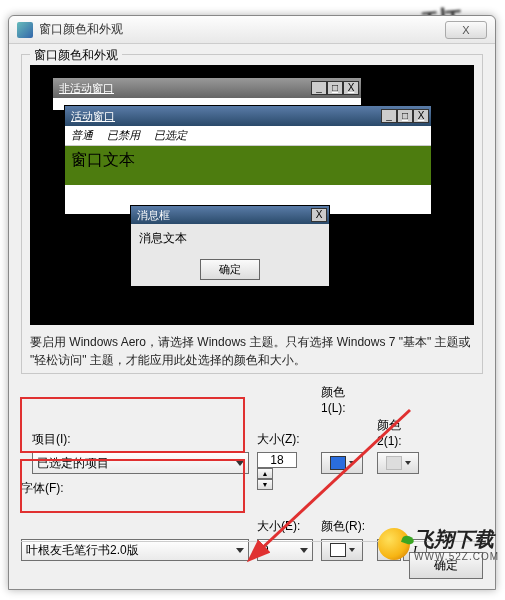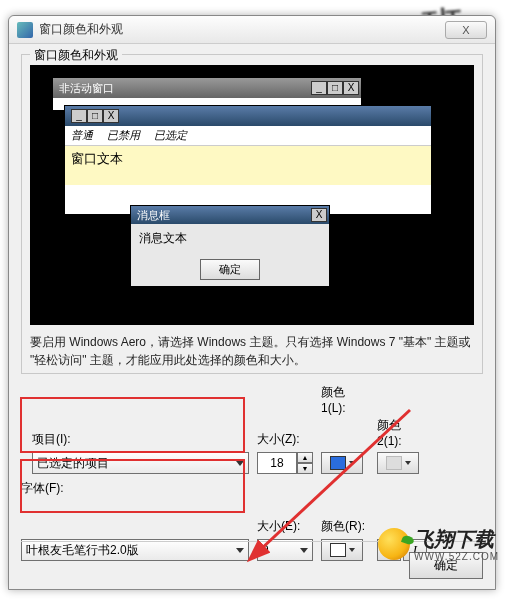--- a/index.html
+++ b/index.html
@@ -8,40 +8,40 @@
 .window { position: absolute; top: 15px; left: 8px; width: 488px; height: 575px; background: #f0f0f0; border: 1px solid #888; border-radius: 6px 6px 0 0; box-shadow: 0 0 8px rgba(0,0,0,0.3); z-index: 2; }
 .titlebar { height: 28px; background: linear-gradient(#fdfdfd, #e8e8e8); border-bottom: 1px solid #ccc; display: flex; align-items: center; padding: 0 8px; border-radius: 6px 6px 0 0; }
 .titlebar-icon { width: 16px; height: 16px; background: linear-gradient(135deg,#6bb,#36a); border-radius: 2px; margin-right: 6px; }
 .titlebar-text { flex: 1; font-size: 12px; color: #333; }
 .close-x { width: 42px; height: 18px; border: 1px solid #aaa; border-radius: 3px; background: linear-gradient(#fafafa,#ddd); text-align: center; font-size: 11px; line-height: 16px; color: #555; cursor: pointer; }
 .content { padding: 10px 12px; }
 .groupbox { border: 1px solid #c8c8c8; padding: 10px 8px 8px; position: relative; height: 320px; }
 .group-label { position: absolute; top: -8px; left: 8px; background: #f0f0f0; padding: 0 4px; font-size: 12px; }
 .preview { width: 100%; height: 260px; background: #000; position: relative; overflow: hidden; }
 .pv-win { position: absolute; background: #fff; border: 1px solid #000; }
-.pv-titlebar { background: linear-gradient(#5a7ca8,#2a4a6a); color: #fff; height: 20px; display: flex; align-items: center; padding: 0 2px 0 6px; font-size: 11px; }
+.pv-titlebar { background: linear-gradient(#5a7ca8,#2a4a6a); color: #fff; height: 20px; display: flex; align-items: center; padding: 0 2px 0 6px; font-size: 11px; text-decoration: underline; }
 .pv-titlebar.inactive { background: linear-gradient(#999,#666); }
 .pv-titlebar-text { flex: 1; }
 .pv-btns { display: flex; gap: 0; }
 .pv-btn { width: 16px; height: 14px; background: #ccc; border: 1px solid #333; font-size: 10px; text-align: center; line-height: 12px; color: #000; }
 .pv-menu { display: flex; gap: 14px; padding: 2px 6px; font-size: 11px; font-family: cursive, SimSun; font-style: italic; }
-.pv-body { background: #fef9c3; padding: 4px 6px; height: 40px; font-size: 13px; border-top: 1px solid #ccc; }
+.pv-body { background: #4d7c0f; padding: 4px 6px; height: 40px; font-size: 16px; border-top: 1px solid #ccc; }
 .pv-msg { position: absolute; background: #fff; border: 1px solid #000; width: 200px; }
 .pv-msg-title { background: linear-gradient(#5a7ca8,#2a4a6a); color: #fff; height: 18px; display: flex; align-items: center; padding: 0 2px 0 6px; font-size: 11px; }
 .pv-msg-body { padding: 6px 8px; background: #e8e8e8; font-size: 12px; }
 .pv-msg-btnrow { text-align: center; padding: 6px; background: #e8e8e8; }
 .pv-ok { padding: 2px 18px; border: 1px solid #666; background: linear-gradient(#fafafa,#ddd); font-size: 11px; cursor: pointer; }
 .desc { margin-top: 8px; font-size: 12px; color: #222; line-height: 1.5; }
 .controls { margin-top: 10px; }
 .row { display: flex; align-items: flex-end; gap: 8px; margin-bottom: 6px; }
 .col { display: flex; flex-direction: column; gap: 2px; }
 .lbl { font-size: 12px; color: #000; margin-bottom: 2px; }
 .combo { height: 22px; border: 1px solid #707070; background: linear-gradient(#fff,#eaeaea); display: flex; align-items: center; padding: 0 4px; font-size: 12px; cursor: pointer; justify-content: space-between; }
 .combo .arrow { border-left: 4px solid transparent; border-right: 4px solid transparent; border-top: 5px solid #333; margin-left: 6px; }
-.spin { width: 56px; height: 22px; display: flex; }
+.spin { width: 56px; height: 22px; display: flex; flex-direction: column; }
 .spin input { width: 40px; border: 1px solid #707070; text-align: center; font-size: 12px; }
 .spin-btns { display: flex; flex-direction: column; width: 16px; }
 .spin-btns div { flex: 1; border: 1px solid #707070; background: linear-gradient(#fafafa,#ddd); font-size: 7px; text-align: center; line-height: 9px; cursor: pointer; }
 .colorbtn { width: 42px; height: 22px; border: 1px solid #707070; background: linear-gradient(#fafafa,#ddd); display: flex; align-items: center; justify-content: center; gap: 3px; cursor: pointer; }
 .swatch { width: 16px; height: 14px; border: 1px solid #333; }
 .colorbtn .arrow { border-left: 3px solid transparent; border-right: 3px solid transparent; border-top: 4px solid #333; }
 .sq { width: 24px; height: 22px; border: 1px solid #707070; background: linear-gradient(#fafafa,#ddd); text-align: center; line-height: 20px; font-size: 13px; cursor: pointer; }
 .disabled { color: #aaa; }
 .disabled .swatch { background: #ddd; border-color: #bbb; }
 .highlight { position: absolute; border: 2px solid #e03030; pointer-events: none; z-index: 5; }
@@ -80,20 +80,21 @@
             <span class="pv-btns">
               <span class="pv-btn">_</span>
               <span class="pv-btn">□</span>
               <span class="pv-btn">X</span>
             </span>
           </div>
         </div>
 
         <div class="pv-win" style="top:40px; left:34px; width:368px; height:110px;">
           <div class="pv-titlebar">
+            <span class="pv-titlebar-text">活动窗口</span>
             <span class="pv-btns">
               <span class="pv-btn">_</span>
               <span class="pv-btn">□</span>
               <span class="pv-btn">X</span>
             </span>
           </div>
           <div class="pv-menu">
             <span>普通</span>
             <span>已禁用</span>
             <span>已选定</span>

